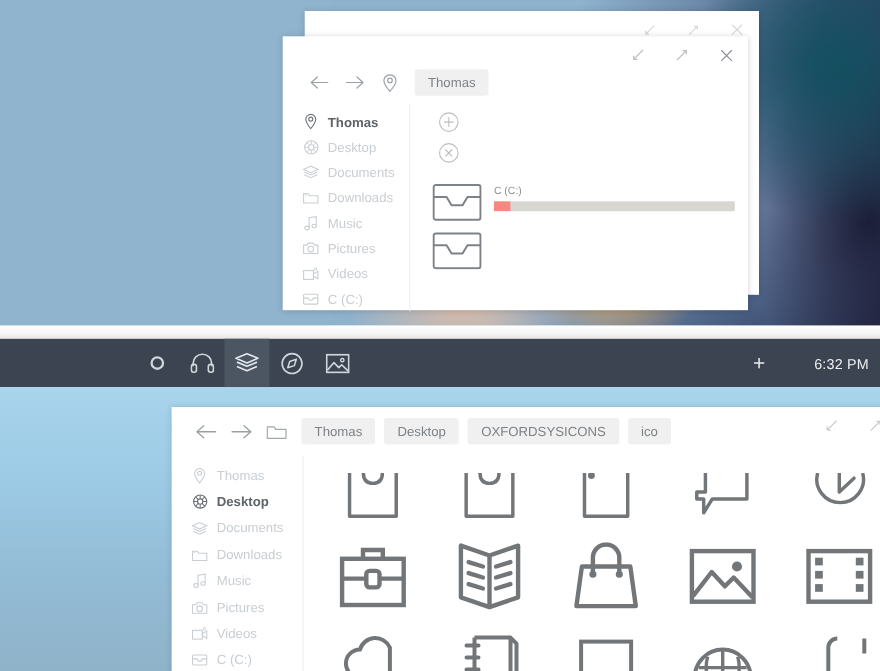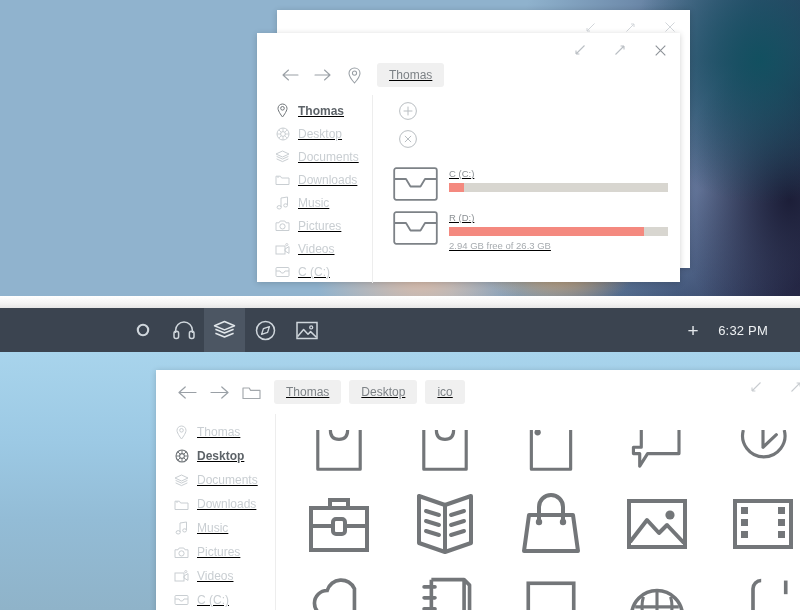--- a/index.html
+++ b/index.html
@@ -49,29 +49,28 @@
   }
   .tb-item.active { background: #4c5663; }
   .tb-item svg { display: block; }
   .taskbar-spacer { flex: 1 1 auto; }
   .tb-plus {
     width: 34px; height: 44px; display:flex; align-items:center; justify-content:center;
     color: #e3e7ea; font-size: 19px; font-weight: 400; line-height: 1;
   }
   .tb-clock {
     color: #eef1f3; font-size: 13px; letter-spacing: .2px;
-    padding-right: 32px; padding-left: 8px;
+    padding-right: 10px; padding-left: 8px; margin-left: 25px;
   }
 
   
   .window {
     position: absolute;
     background: #ffffff;
     box-shadow: 0 1px 6px rgba(0,0,0,0.18);
-    text-decoration: underline;
   }
   .win-ctrls {
     position: absolute; top: 0; right: 0;
     display: flex; align-items: center; height: 34px;
   }
   .win-btn {
     width: 40px; height: 34px; display:flex; align-items:center; justify-content:center;
     color: #c6cbcf;
   }
   .win-btn svg { display:block; }
@@ -339,27 +338,20 @@
         </div>
       </div>
 
       <div class="drive-row">
         <div class="drive-icon">
           <svg width="45" height="34" viewBox="0 0 45 34">
               <rect x="1.2" y="1.2" width="42.6" height="31.6" rx="2" stroke="#7d8287" stroke-width="1.8" fill="none"></rect>
               <path d="M1.2 12 L13 12 L17.5 19.5 L27.5 19.5 L32 12 L43.8 12" stroke="#7d8287" stroke-width="1.8" fill="none" stroke-linejoin="round"></path>
             </svg>
         </div>
-        <div class="drive-meta">
-          <div class="drive-name">R (D:)</div>
-          <div class="drive-bar">
-              <div class="drive-fill" style="width: 89%;"></div>
-            </div>
-          <div class="drive-free">2.94 GB free of 26.3 GB</div>
-        </div>
       </div>
     </div>
   </div>
 </div>
 
 <div class="desktop-divider"></div>
 
 <div class="taskbar">
   <div class="taskbar-apps">
     <div class="tb-item">
@@ -438,20 +430,21 @@
           <path d="M2 7.5 L19 7.5 M19 7.5 L12.8 2 M19 7.5 L12.8 13" stroke="#9aa0a6" stroke-width="1.2" fill="none" stroke-linecap="round"></path>
         </svg>
     </div>
     <div class="crumb-icon">
       <svg width="19" height="15" viewBox="0 0 19 15">
           <path d="M1 3 L1 13.5 L18 13.5 L18 5.4 L8.6 5.4 L7.2 3 Z" stroke="#a3a8ac" stroke-width="1.15" fill="none" stroke-linejoin="round"></path>
         </svg>
     </div>
     <div class="crumb">Thomas</div>
     <div class="crumb">Desktop</div>
+    <div class="crumb">OXFORDSYSICONS</div>
     <div class="crumb">ico</div>
   </div>
 
   <div class="body-row">
     <div class="sidebar">
 
       <div class="side-item">
         <span class="sicon">
           <svg width="13" height="15" viewBox="0 0 13 15">
               <path d="M6.5 1 C4 1 2 3 2 5.4 C2 8.4 6.5 14 6.5 14 C6.5 14 11 8.4 11 5.4 C11 3 9 1 6.5 1 Z" stroke="currentColor" stroke-width="1" fill="none"></path>

